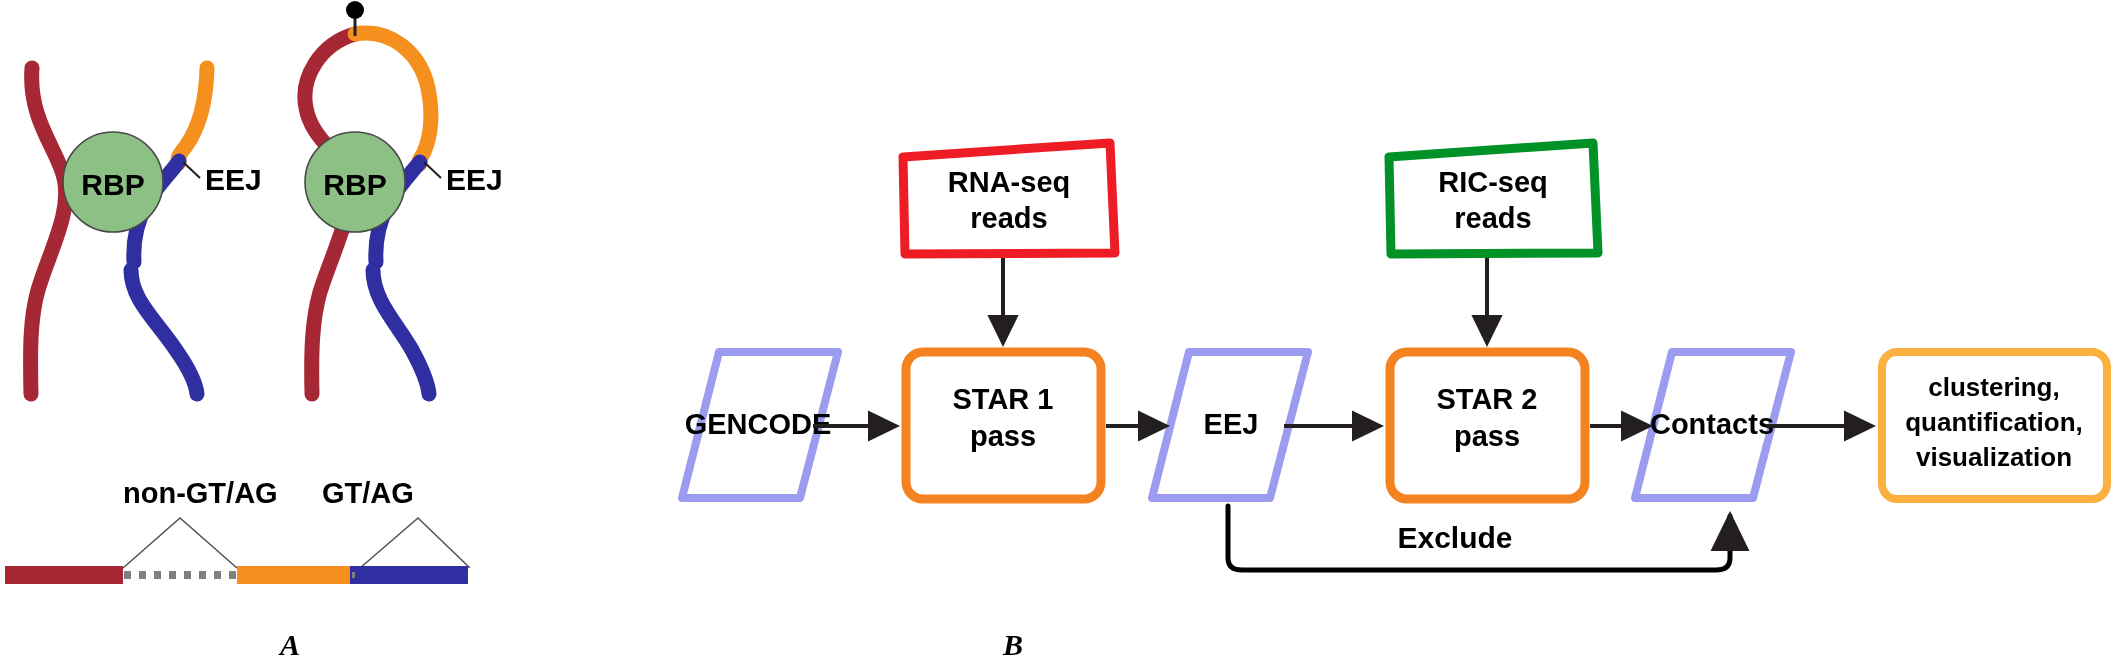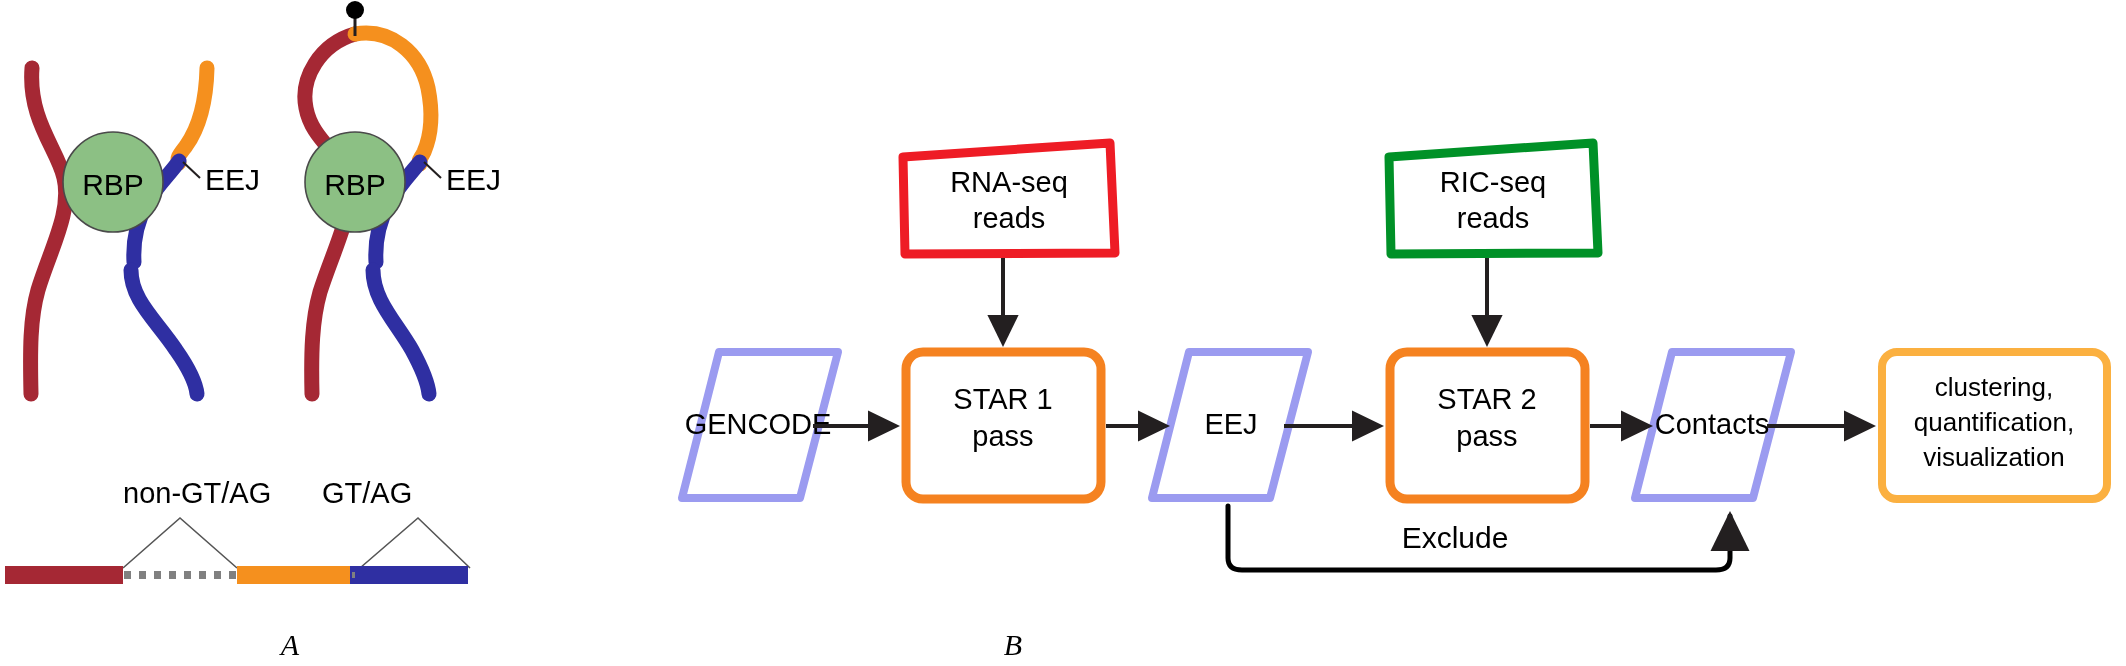--- a/index.html
+++ b/index.html
@@ -3,21 +3,21 @@
 <meta charset="utf-8">
 <title>RIC-seq EEJ pipeline figure</title>
 <style>
   html,body{margin:0;padding:0;background:#ffffff;}
   body{
     width:2126px;height:666px;
     font-family:"Liberation Sans", sans-serif;
     color:#000;
     overflow:hidden;
   }
-  #figure{position:relative;width:2126px;height:666px;background:#fff;}
+  #figure{position:relative;width:2126px;height:666px;background:#fff;font-weight:bold;}
   #figure svg{position:absolute;left:0;top:0;}
   .txt{font-family:"Liberation Sans", sans-serif;fill:#000;}
   .panel-label{font-family:"Liberation Serif", serif;font-style:italic;}
 </style>
 </head>
 <body>
 
 <div id="figure">
 
   <svg width="520" height="666" viewBox="0 0 520 666">

